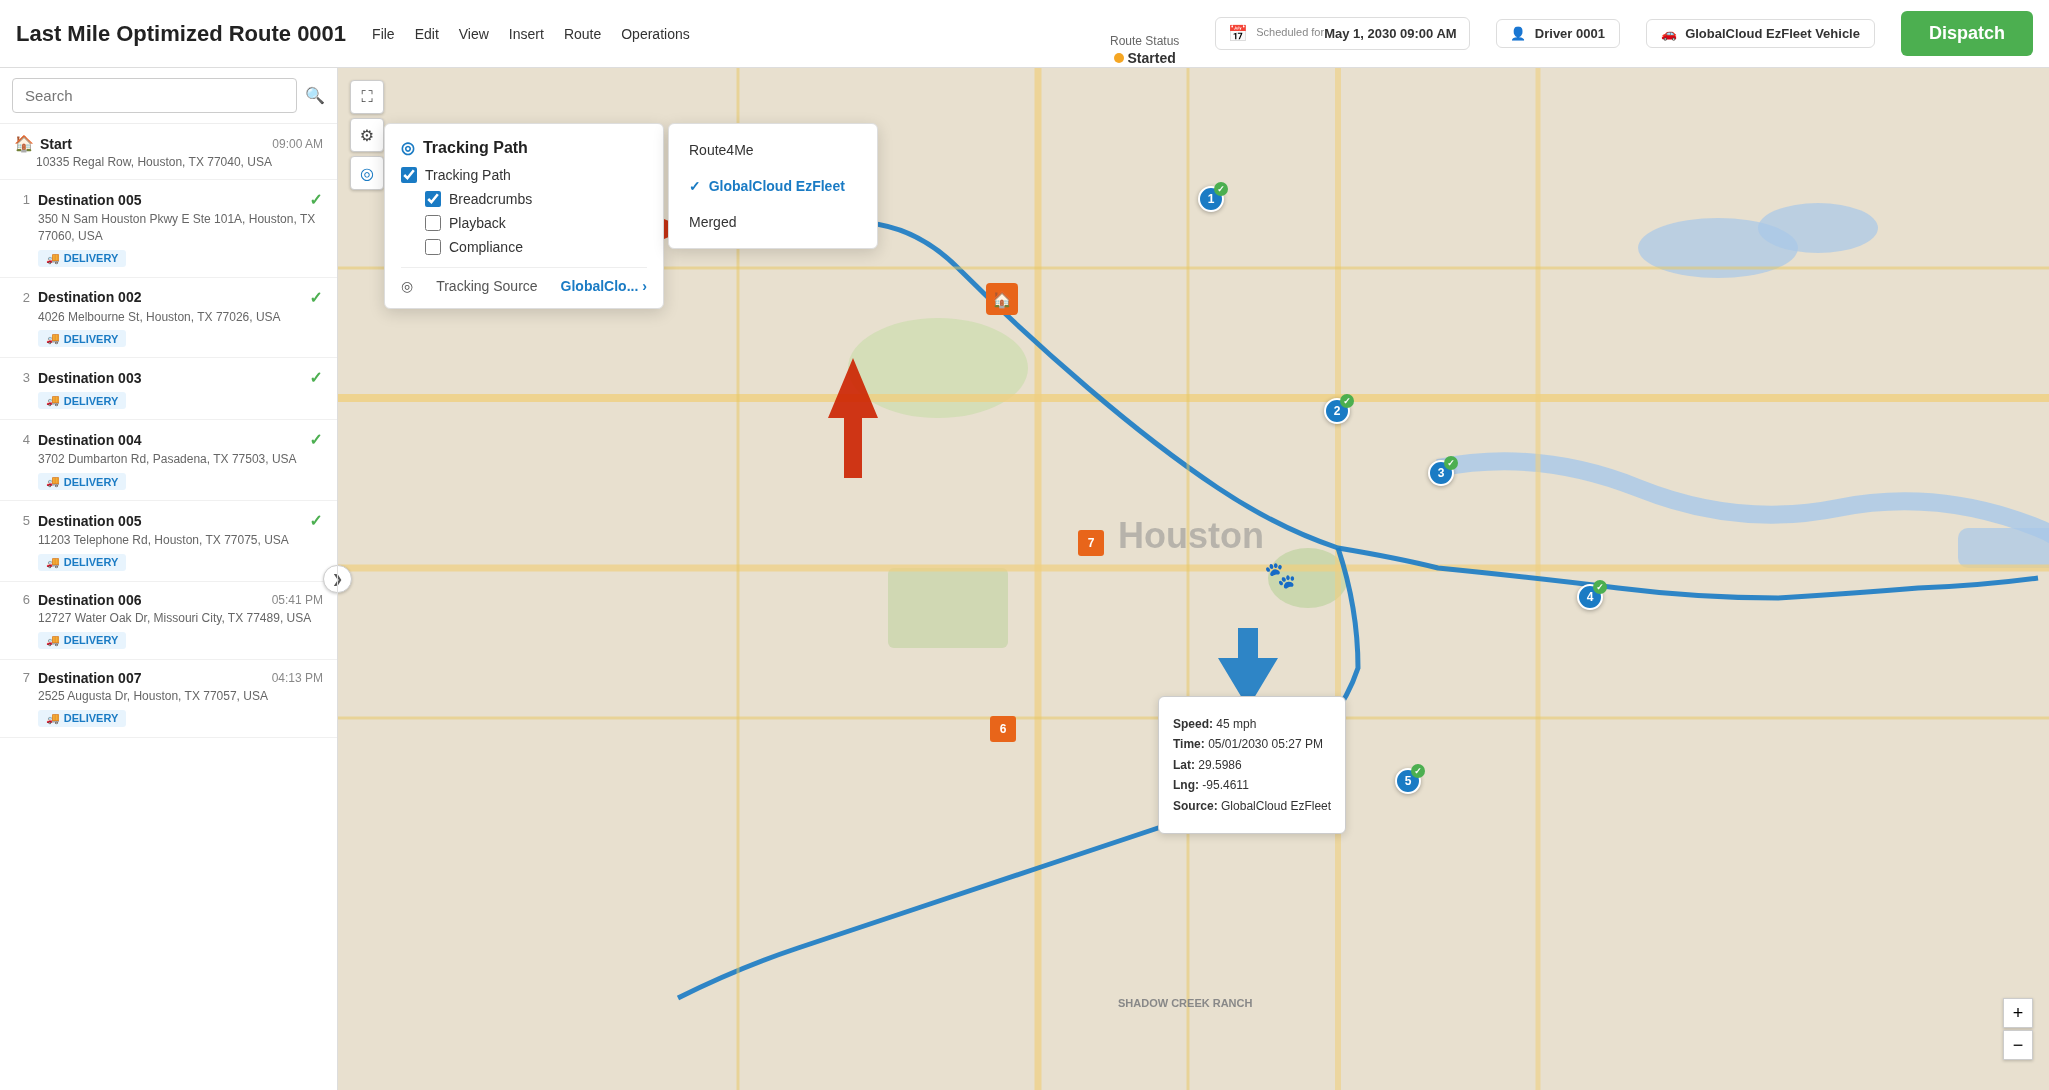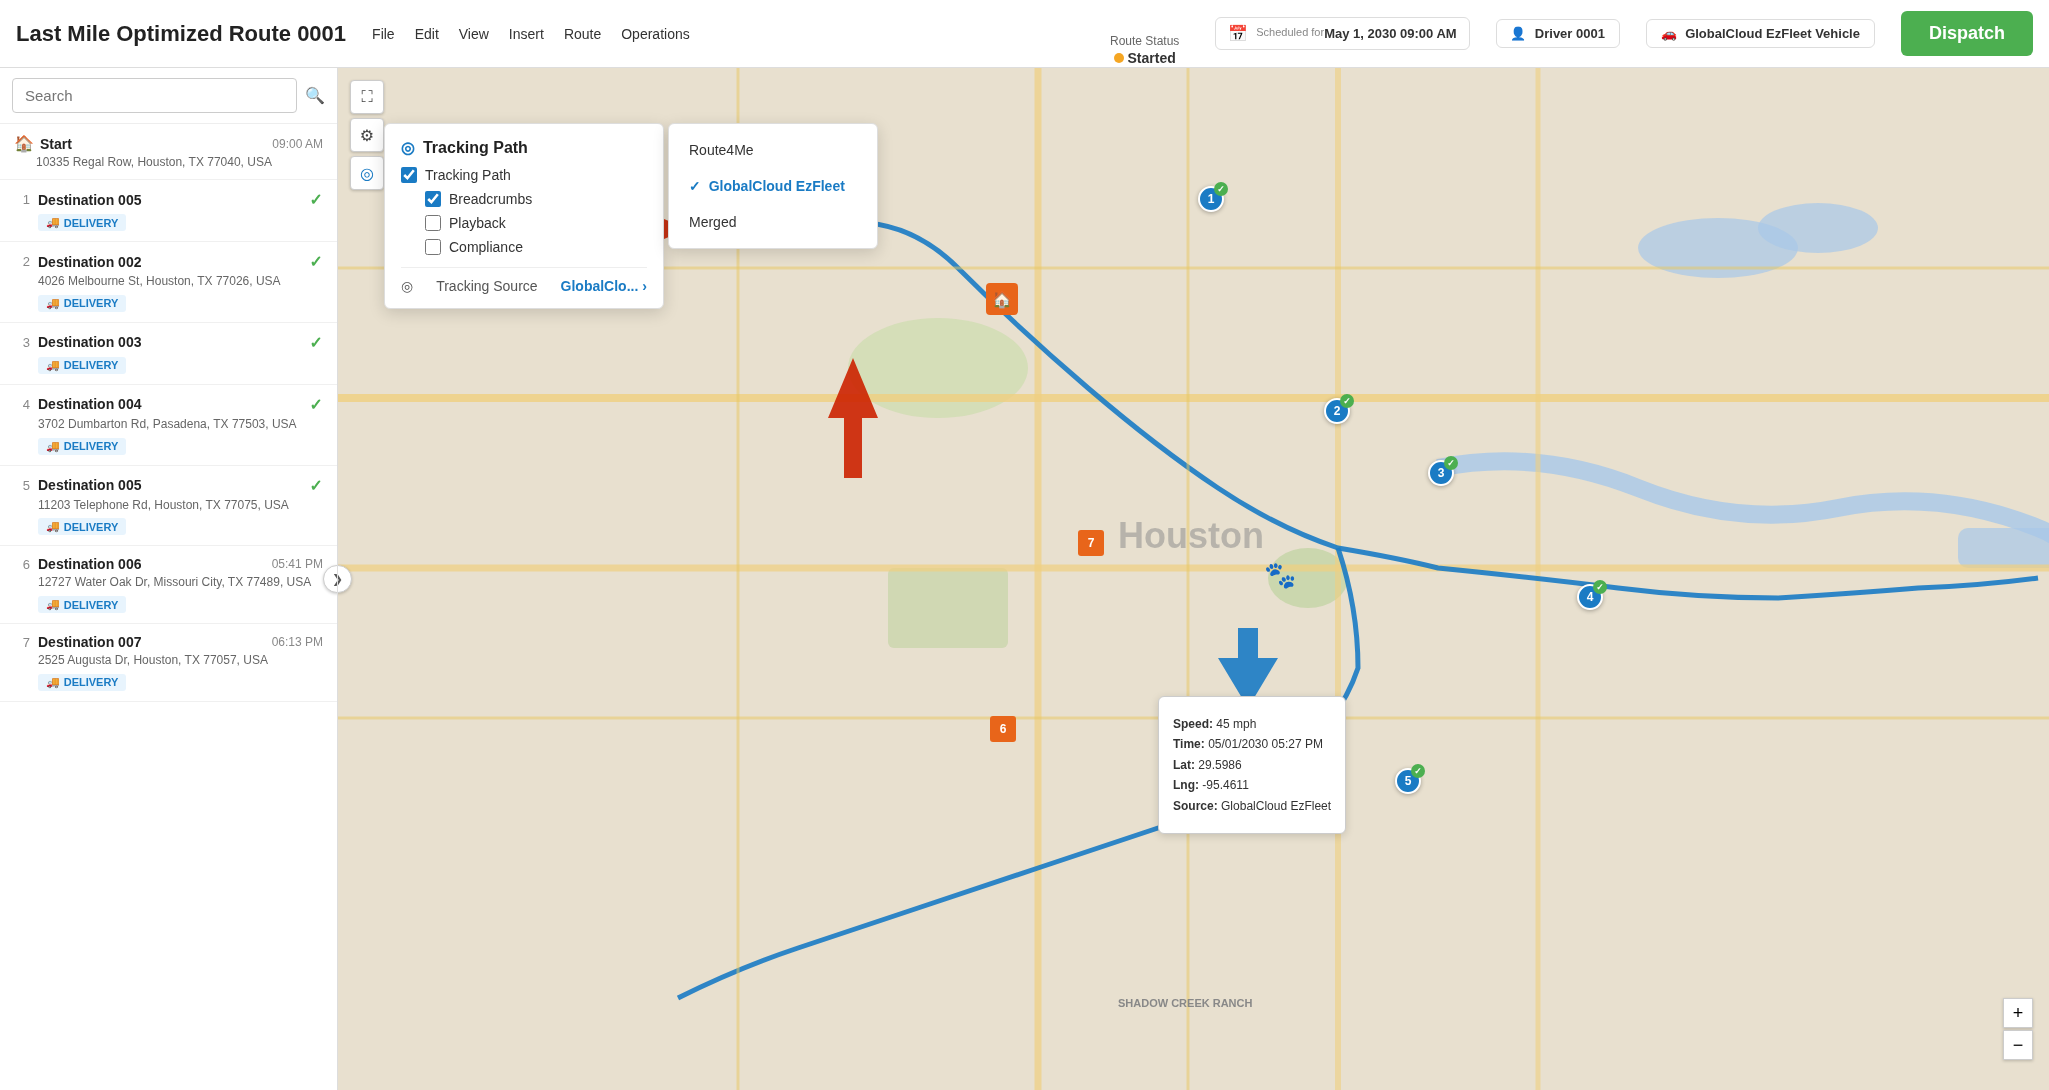--- a/index.html
+++ b/index.html
@@ -167,20 +167,21 @@
       <div class="route-item-header">
         <div class="route-item-left">
           <span class="route-num">1</span>
           <span class="route-name">Destination 005</span>
         </div>
         <div style="display:flex;align-items:center;gap:8px;">
 
           <span class="check-icon">✓</span>
         </div>
       </div>
+      <div class="route-addr">350 N Sam Houston Pkwy E Ste 101A, Houston, TX 77060, USA</div>
       <div>
         <span class="delivery-badge">
           <span>🚚</span>
           DELIVERY
         </span>
       </div>
     </div>
         <div class="route-item">
       <div class="route-item-header">
         <div class="route-item-left">
@@ -275,21 +276,21 @@
         </span>
       </div>
     </div>
         <div class="route-item">
       <div class="route-item-header">
         <div class="route-item-left">
           <span class="route-num">7</span>
           <span class="route-name">Destination 007</span>
         </div>
         <div style="display:flex;align-items:center;gap:8px;">
-          <span class="route-time">06:13 PM</span>
+          <span class="route-time">04:13 PM</span>
 
         </div>
       </div>
       <div class="route-addr">2525 Augusta Dr, Houston, TX 77057, USA</div>
       <div>
         <span class="delivery-badge">
           <span>🚚</span>
           DELIVERY
         </span>
       </div>

